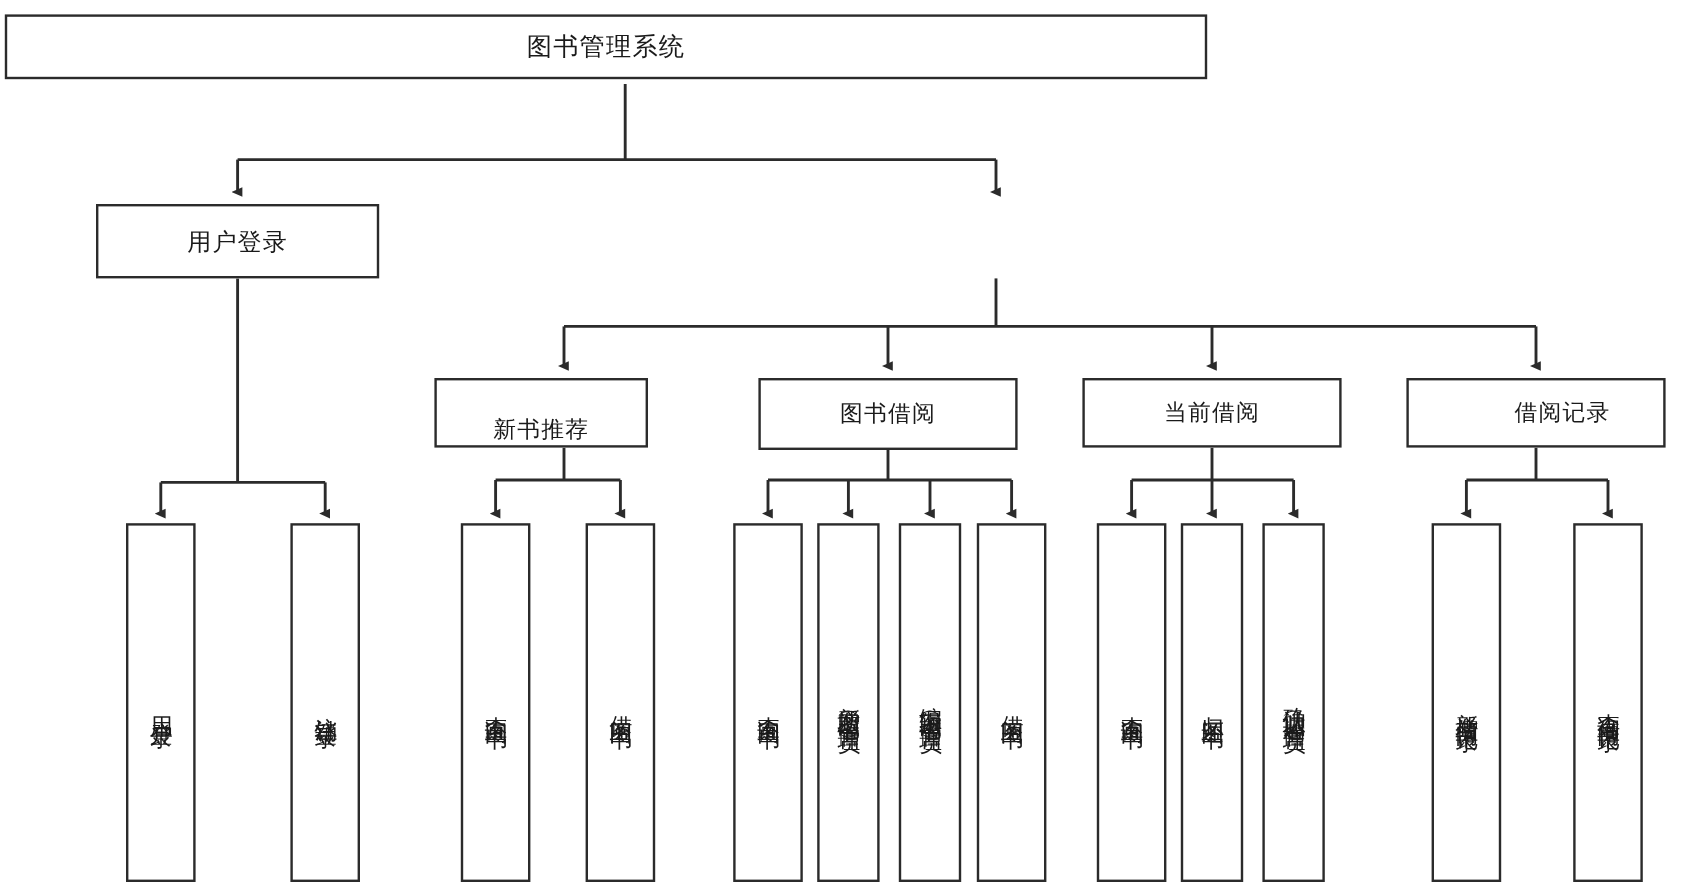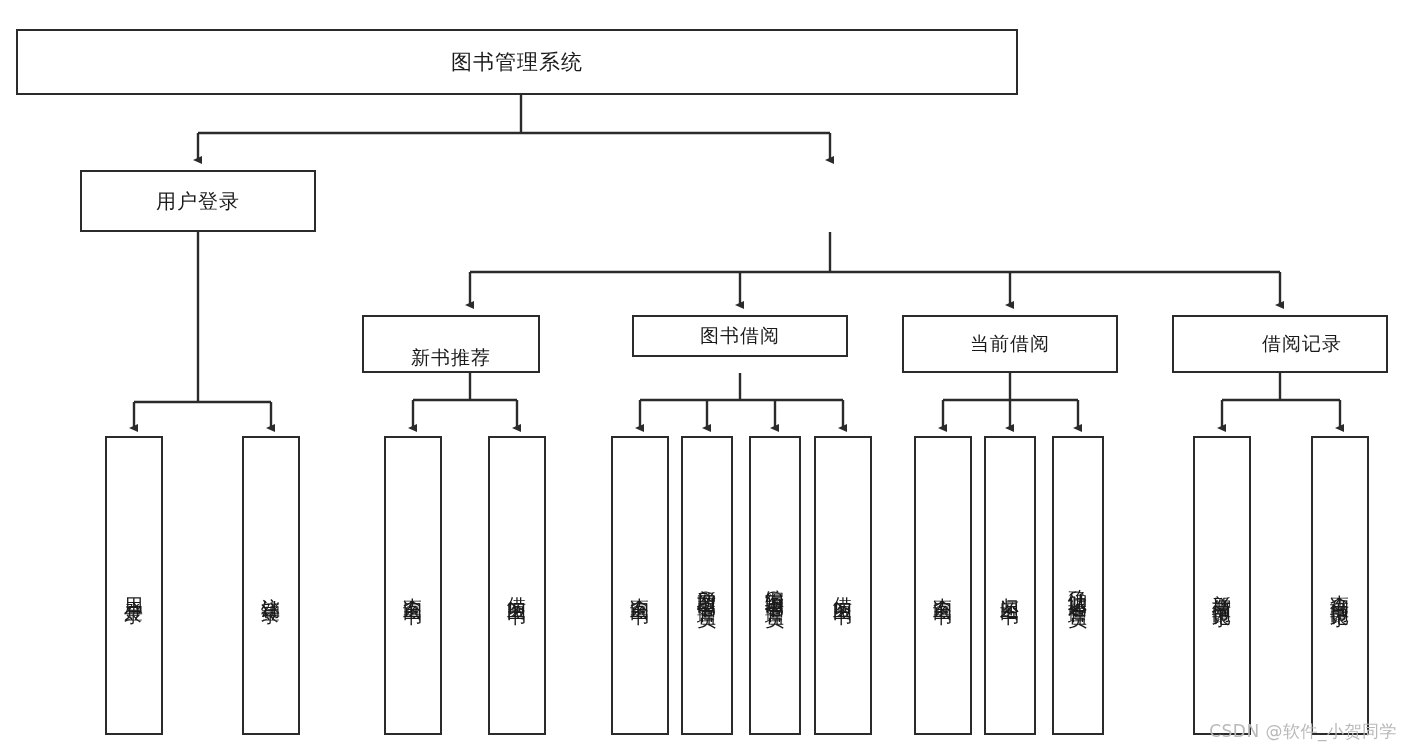--- a/index.html
+++ b/index.html
@@ -119,32 +119,32 @@
       <path d="M1010,400 L1010,428" marker-end="url(#arrow)"></path>
       <path d="M1078,400 L1078,428" marker-end="url(#arrow)"></path>
 
       <path d="M1280,373 L1280,400"></path>
       <path d="M1222,400 L1340,400"></path>
       <path d="M1222,400 L1222,428" marker-end="url(#arrow)"></path>
       <path d="M1340,400 L1340,428" marker-end="url(#arrow)"></path>
     </g>
   </svg>
 
-  <div class="node root" style="left:16px; top:12px; width:1002px; height:66px;margin-top:17px;">
+  <div class="node root" style="left:4px; top:12px; width:1002px; height:54px;">
     <span class="htext">图书管理系统</span>
   </div>
 
   <div class="node level2" style="left:80px; top:170px; width:236px; height:62px;">
     <span class="htext">用户登录</span>
   </div>
 
   <div class="node level3" style="left:362px; top:315px; width:178px; height:58px;align-items:flex-end;">
     <span class="htext">新书推荐</span>
   </div>
-  <div class="node level3" style="left:632px; top:315px; width:216px; height:42px;">
+  <div class="node level3" style="left:632px; top:315px; width:216px; height:60px;">
     <span class="htext">图书借阅</span>
   </div>
   <div class="node level3" style="left:902px; top:315px; width:216px; height:58px;">
     <span class="htext">当前借阅</span>
   </div>
   <div class="node level3" style="left:1172px; top:315px; width:216px; height:58px;padding-left:44px;">
     <span class="htext">借阅记录</span>
   </div>
 
   <div class="node leaf" style="left:105px; top:436px; width:58px; height:299px;">
@@ -184,15 +184,14 @@
     <span class="vtext">确认归还（管理员）</span>
   </div>
 
   <div class="node leaf" style="left:1193px; top:436px; width:58px; height:299px;">
     <span class="vtext">新增借阅记录</span>
   </div>
   <div class="node leaf" style="left:1311px; top:436px; width:58px; height:299px;">
     <span class="vtext">查询借阅记录</span>
   </div>
 
-  <div class="watermark">CSDN @软件_小贺同学</div>
 
 </div>
 
 </body></html>

